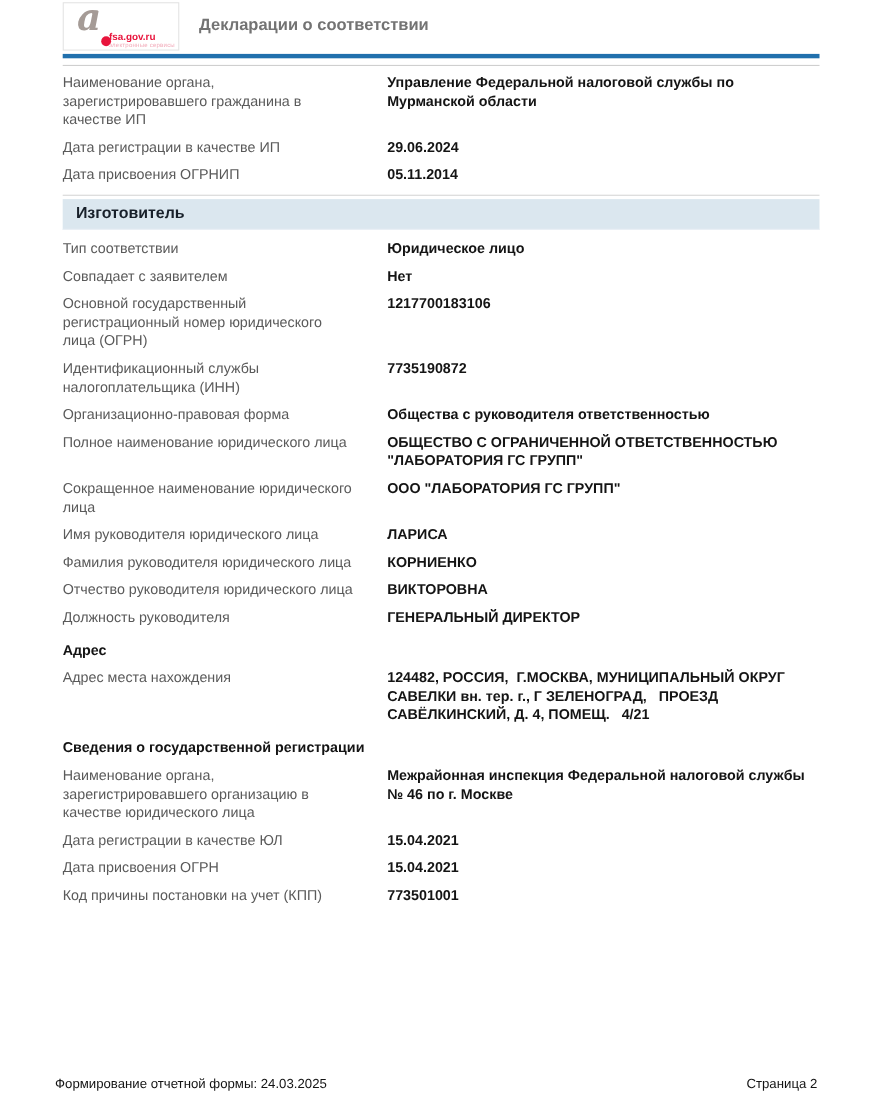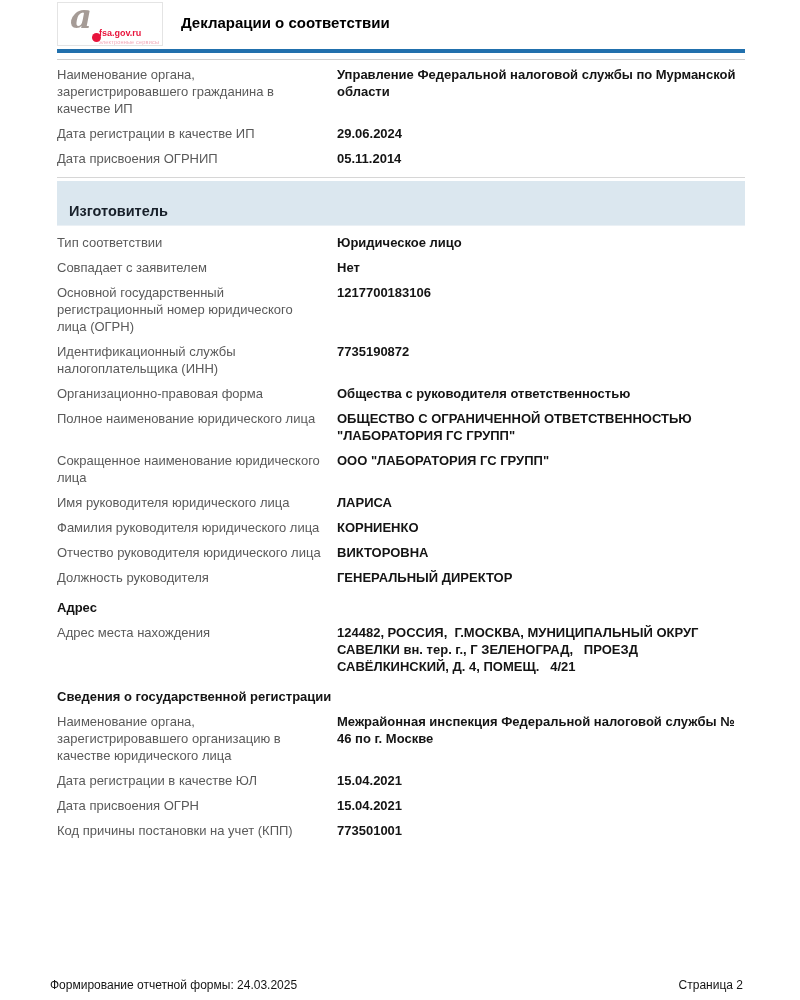--- a/index.html
+++ b/index.html
@@ -29,48 +29,49 @@
     color: #a59b96; line-height: 1;
   }
   .logo-dot {
     position: absolute; left: 34px; top: 30px;
     width: 9px; height: 9px; border-radius: 50%;
     background: #e8143c;
   }
   .logo-text { position: absolute; left: 41px; top: 26px; display: block; line-height: 1; }
   .logo-domain { display: block; color: #e8143c; font-weight: bold; font-size: 9px; }
   .logo-tagline { display: block; color: #f2a9b8; font-size: 5.5px; margin-top: 2px; letter-spacing: 0.2px; }
-  .title { font-size: 15px; font-weight: bold; color: #000000; padding: 12px 0 0 18px; }
+  .title { font-size: 15px; font-weight: bold; color: #737373; padding: 12px 0 0 18px; }
 
   
   .blue-rule { height: 4px; background: #2170ad; margin-top: 1px; }
   .top-gray-rule { height: 1px; background: #cfcfcf; margin-top: 6px; }
 
   
   .rows { padding-top: 2px; }
   .row { display: flex; padding: 4px 0; font-size: 13px; line-height: 17px; }
   .row .label {
     flex: 0 0 280px; padding-right: 14px;
     color: #5a5a5a;
   }
   .row .value {
     flex: 1 1 auto;
     color: #141414; font-weight: 600;
     white-space: pre-wrap;
+    margin-left: 15px;
   }
   .subheader {
     font-size: 13px; line-height: 17px; font-weight: 700; color: #141414;
     padding: 9px 0 4px 0;
   }
   .band-wrap { border-top: 1px solid #d6d6d6; margin-top: 6px; padding-top: 3px; margin-bottom: 4px; }
   .band {
     background: #dbe7ef;
     border-bottom: 1px solid #eaf0f5;
     font-size: 14.5px; font-weight: 700; color: #18202a;
-    padding: 22px 12px 6px 12px;
+    padding: 5px 12px 6px 12px;
   }
 
   
   .footer {
     position: absolute; left: 50px; right: 57px; bottom: 8px;
     display: flex; justify-content: space-between;
     font-size: 12px; color: #141414;
   }
 </style>
 </head>

